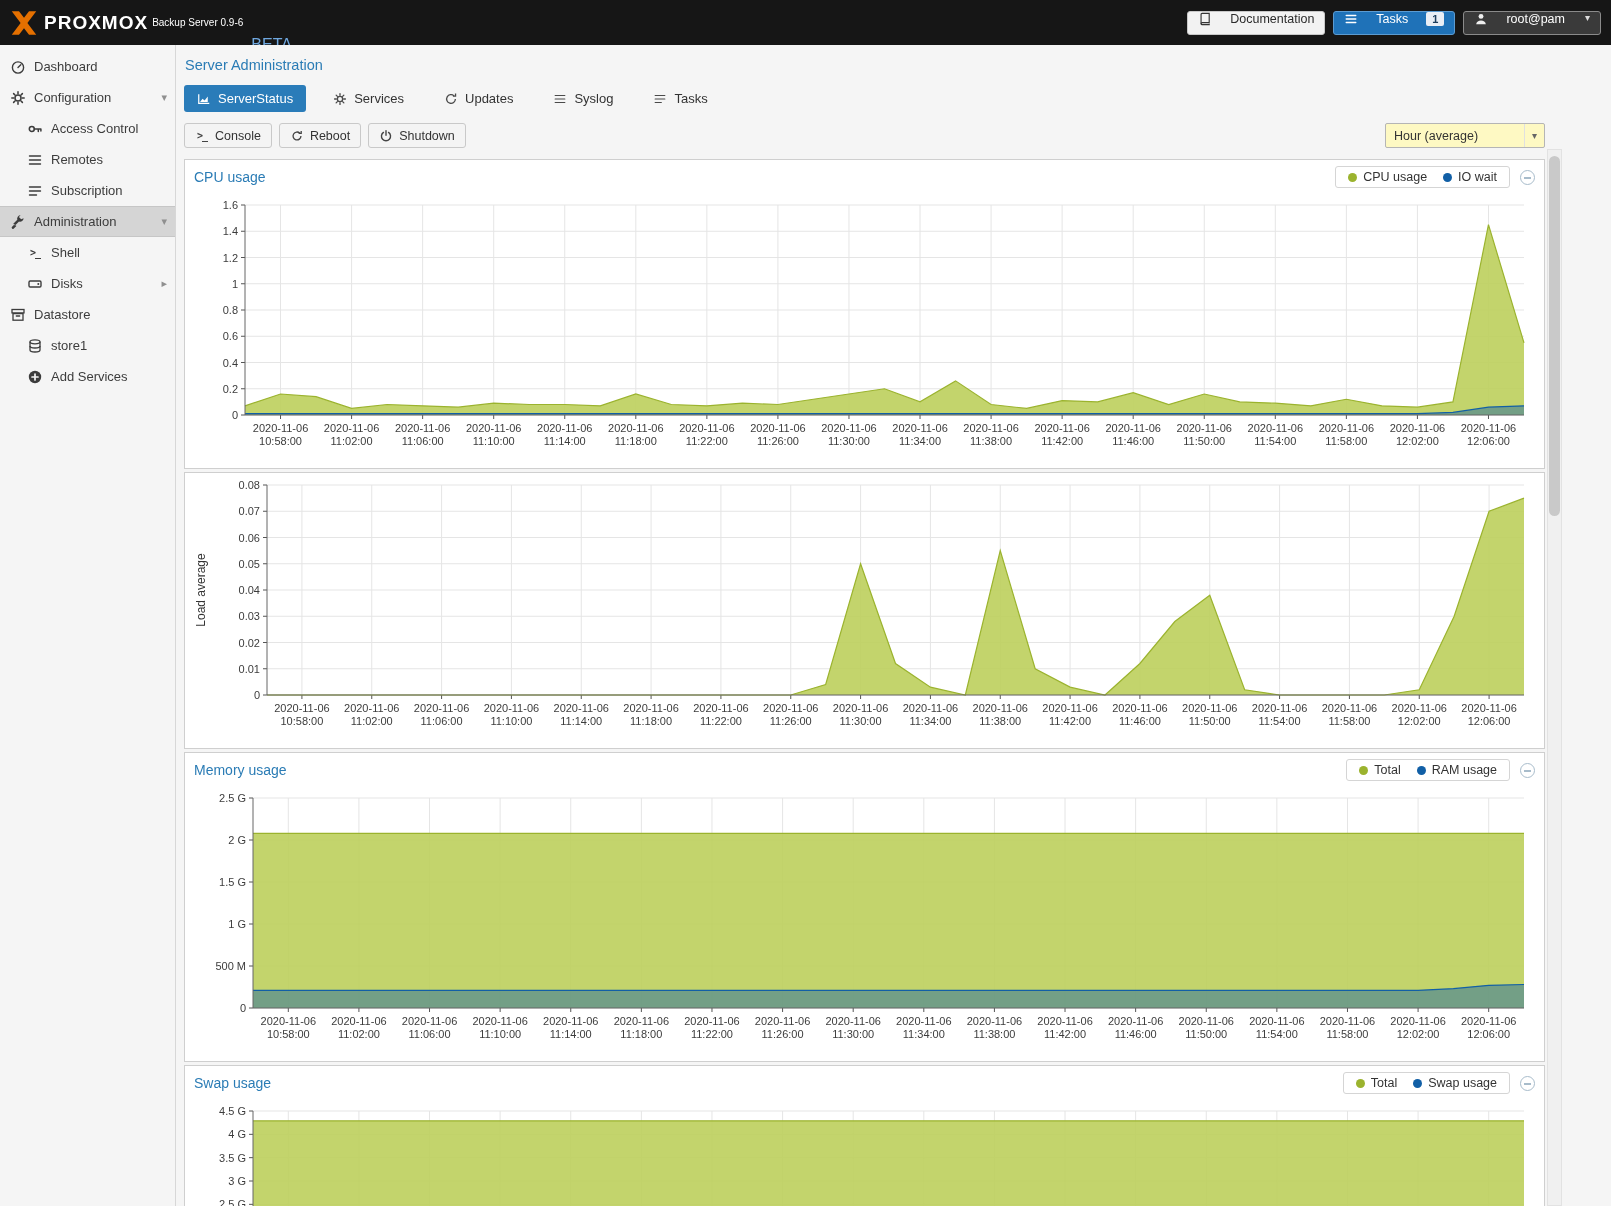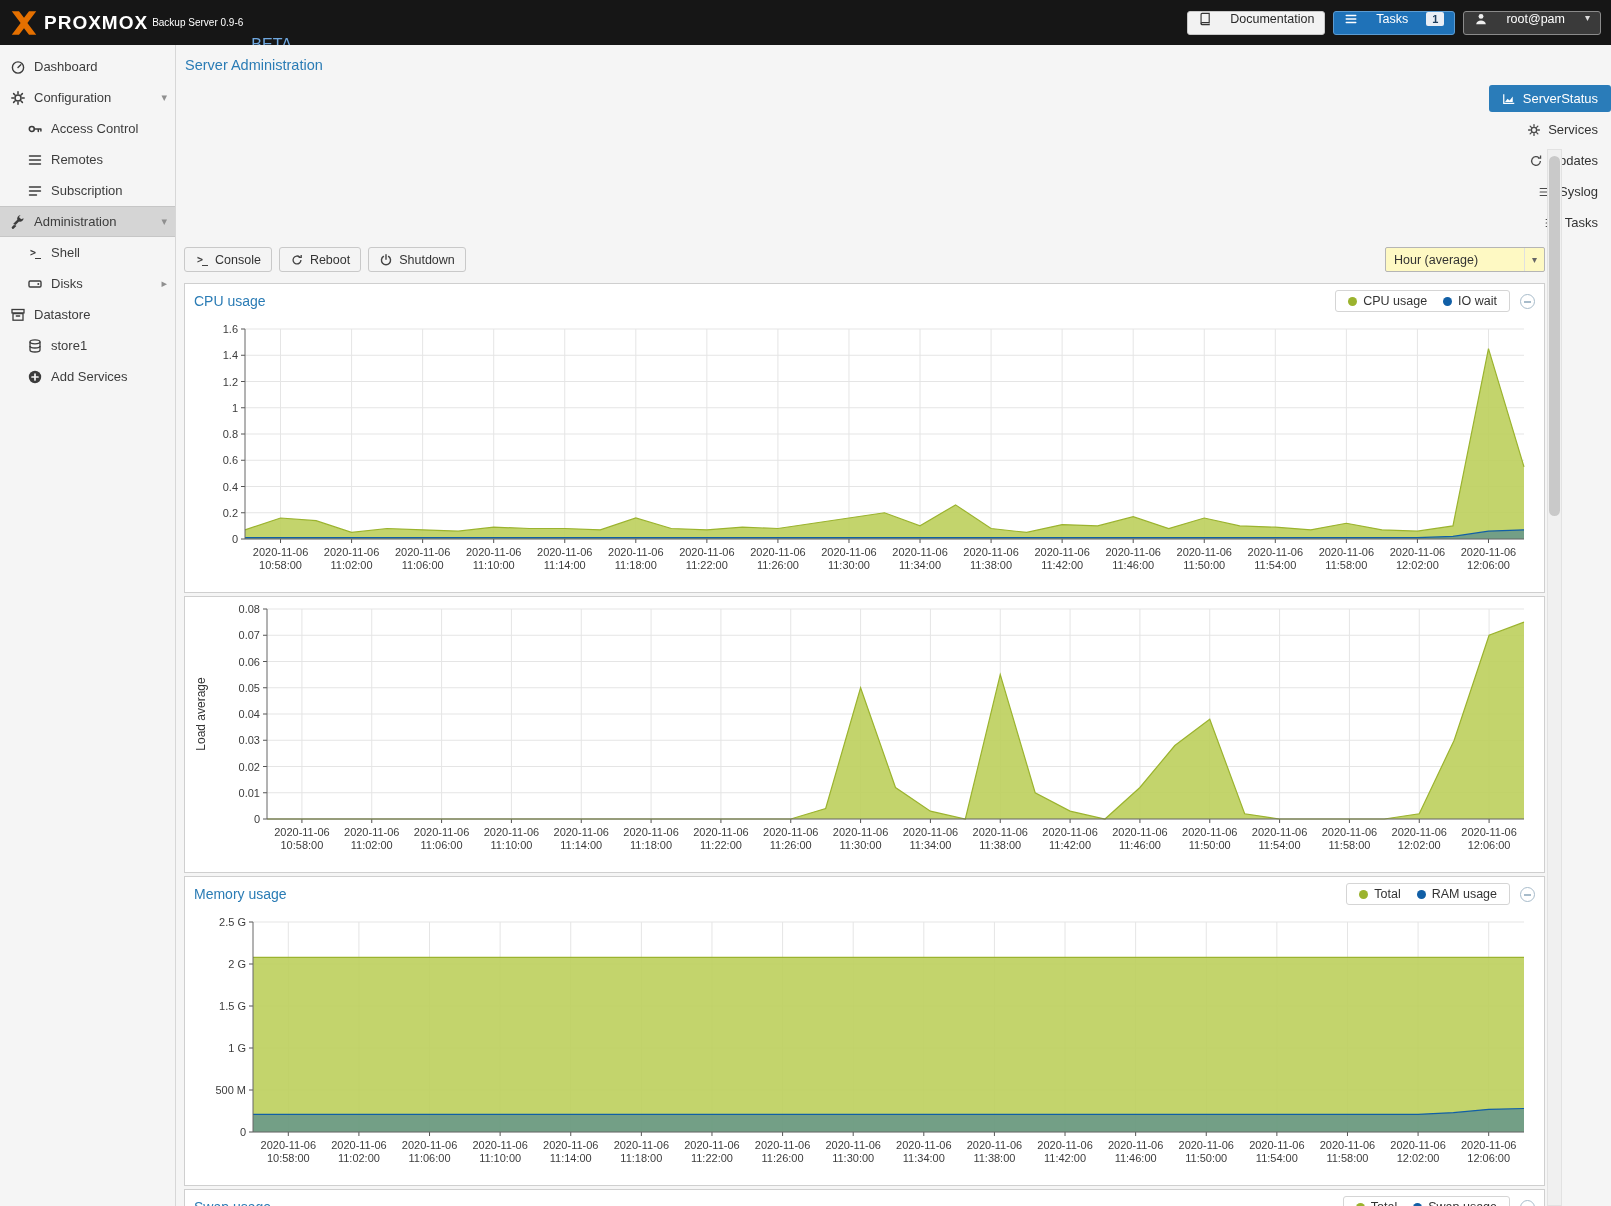--- a/index.html
+++ b/index.html
@@ -32,21 +32,21 @@
   .nav-item.child { padding-left:27px; }
   .nav-item.selected { background:#d5d5d5; border-top:1px solid #c6c6c6; border-bottom:1px solid #c6c6c6; }
   .nav-caret { margin-left:auto; color:#8f8f8f; font-size:11px; }
   .icon { display:inline-flex; width:16px; height:16px; flex:none; align-items:center; justify-content:center; }
   .icon svg { width:100%; height:100%; }
   .term-glyph { font-family:"DejaVu Sans Mono", monospace; font-size:10px; font-weight:bold; letter-spacing:-1px; }
 
   
   .main { position:absolute; top:45px; left:176px; right:0; bottom:0; background:#f5f5f5; }
   .page-title { color:#2b7cb5; font-size:14.5px; padding:12px 0 0 9px; }
-  .tabs { display:flex; gap:4px; padding:12px 0 0 8px; align-items:flex-end;flex-direction:column; }
+  .tabs { display:flex; gap:14px; padding:12px 0 0 8px; align-items:flex-end; }
   .tab { display:flex; align-items:center; gap:7px; padding:6px 13px; border-radius:3px;
          color:#333; cursor:pointer; font-size:13px; }
   .tab .icon { width:14px; height:14px; color:#4a4a4a; }
   .tab.active { background:#2a7cb9; color:#fff; }
   .tab.active .icon { color:#fff; }
   .toolbar { display:flex; align-items:center; gap:7px; padding:7px 8px; margin-top:4px; }
   .t-btn { display:flex; align-items:center; gap:6px; height:25px; padding:0 10px;
            background:#f4f4f4; border:1px solid #c9c9c9; border-radius:3px;
            color:#333; font-size:12.5px; cursor:pointer; }
   .t-btn .icon { width:14px; height:14px; color:#444; }

